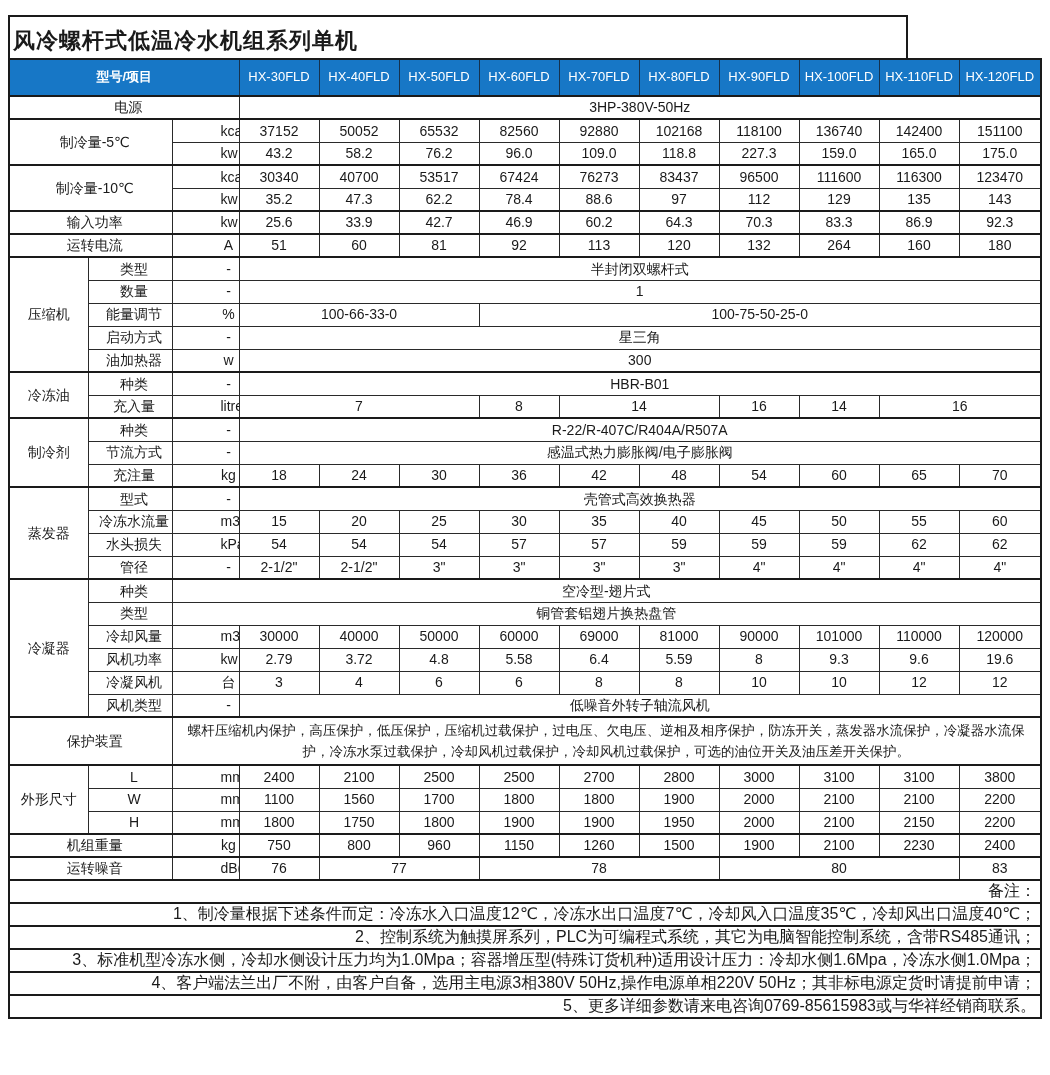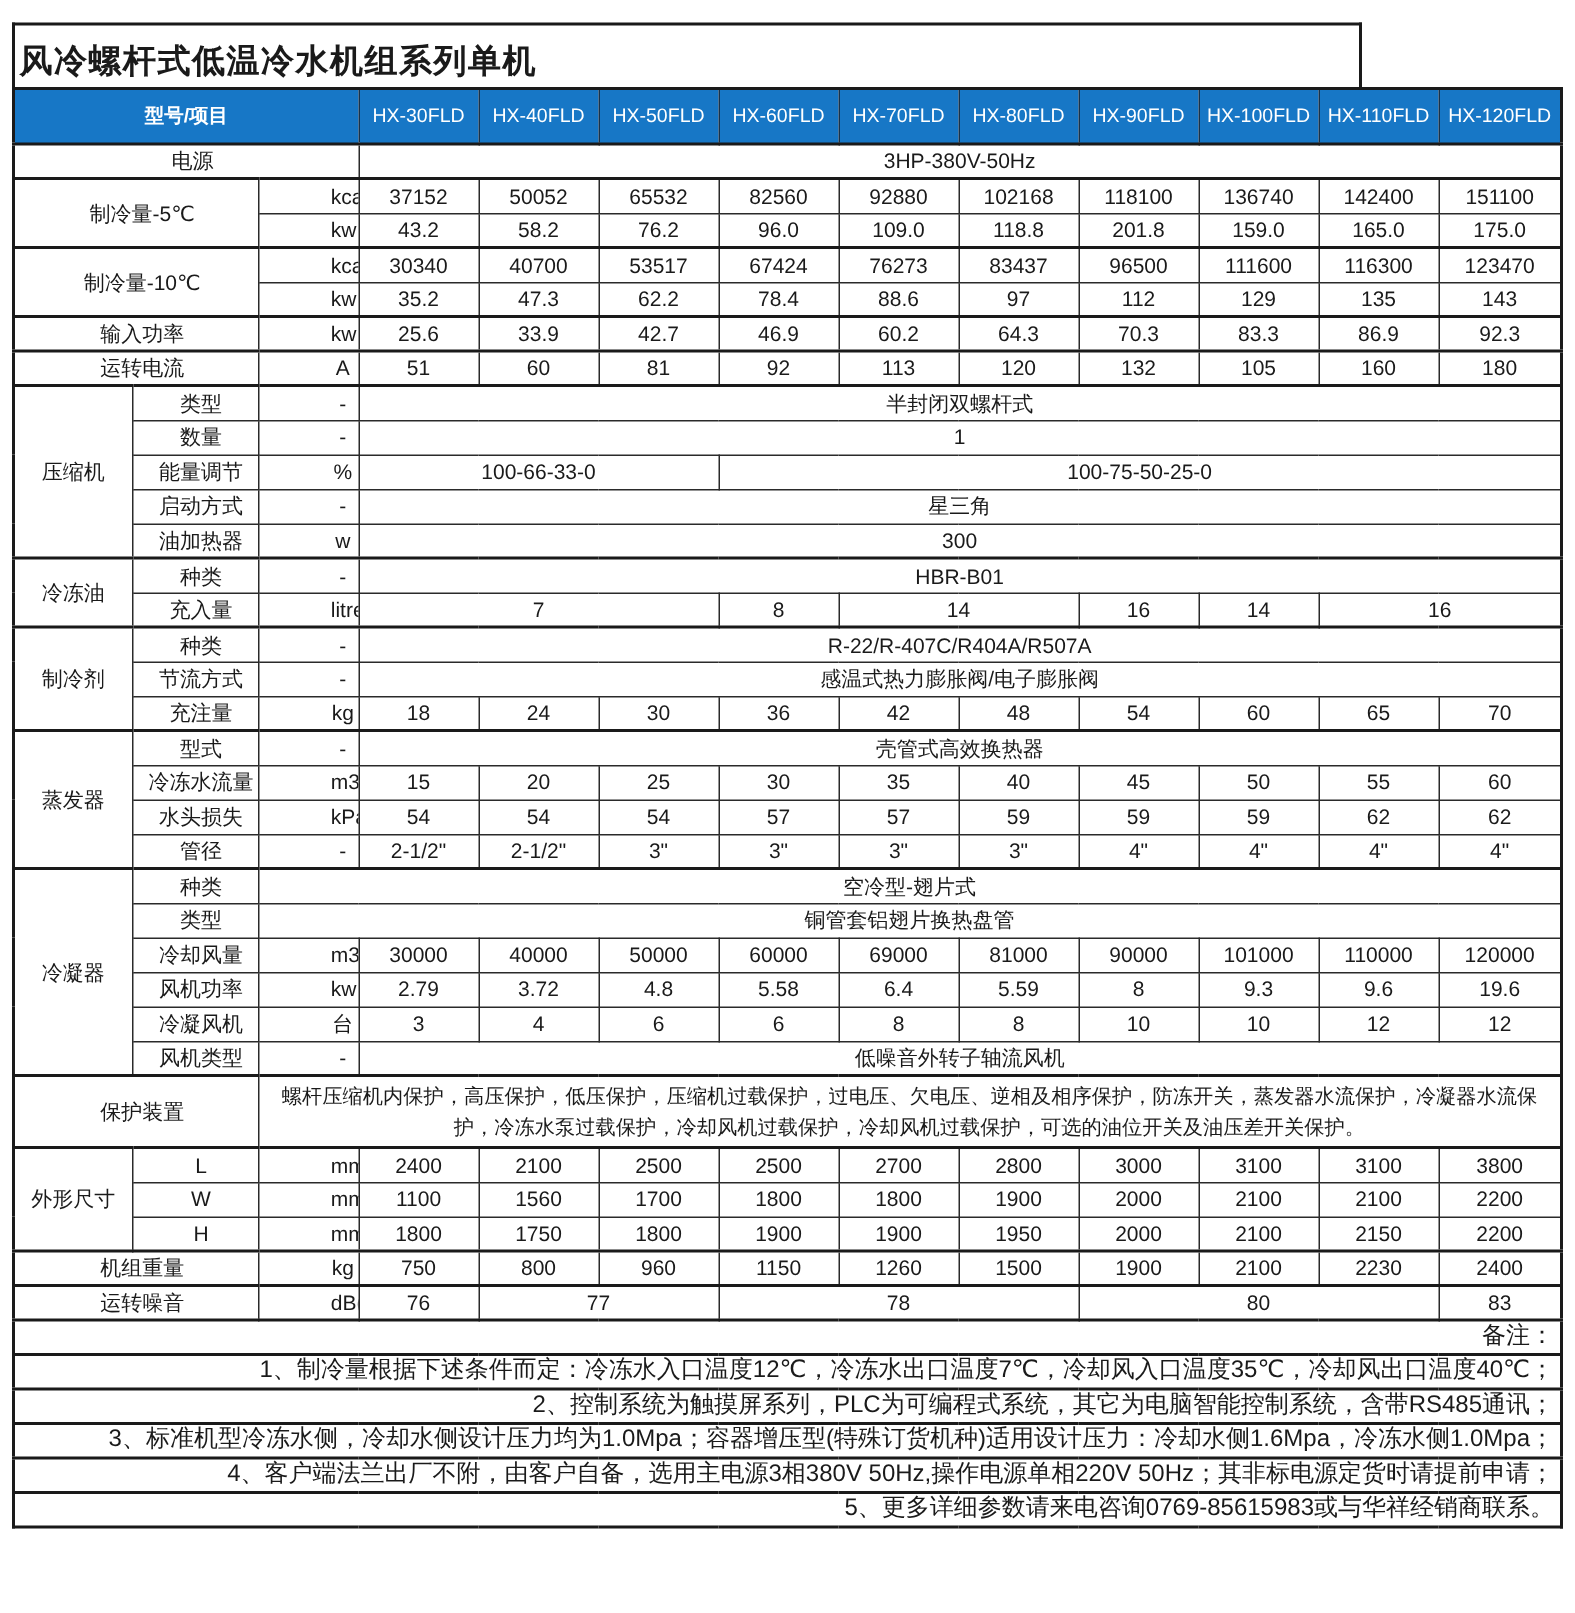--- a/index.html
+++ b/index.html
@@ -132,21 +132,21 @@
           <td class="cell-v">151100</td>
         </tr>
         <tr>
           <td class="cell-u">kw</td>
           <td class="cell-v">43.2</td>
           <td class="cell-v">58.2</td>
           <td class="cell-v">76.2</td>
           <td class="cell-v">96.0</td>
           <td class="cell-v">109.0</td>
           <td class="cell-v">118.8</td>
-          <td class="cell-v">201.8</td>
+          <td class="cell-v">227.3</td>
           <td class="cell-v">159.0</td>
           <td class="cell-v">165.0</td>
           <td class="cell-v">175.0</td>
         </tr>
         <tr class="sec">
           <td colspan="2" rowspan="2" class="cell-l">制冷量-10℃</td>
           <td class="cell-u">kcal/h</td>
           <td class="cell-v">30340</td>
           <td class="cell-v">40700</td>
           <td class="cell-v">53517</td>
@@ -188,21 +188,21 @@
         <tr class="sec">
           <td colspan="2" class="cell-l">运转电流</td>
           <td class="cell-u">A</td>
           <td class="cell-v">51</td>
           <td class="cell-v">60</td>
           <td class="cell-v">81</td>
           <td class="cell-v">92</td>
           <td class="cell-v">113</td>
           <td class="cell-v">120</td>
           <td class="cell-v">132</td>
-          <td class="cell-v">105</td>
+          <td class="cell-v">264</td>
           <td class="cell-v">160</td>
           <td class="cell-v">180</td>
         </tr>
         <tr class="sec">
           <td rowspan="5" class="cell-g">压缩机</td>
           <td class="cell-l">类型</td>
           <td class="cell-u">-</td>
           <td colspan="10" class="cell-v">半封闭双螺杆式</td>
         </tr>
         <tr>

